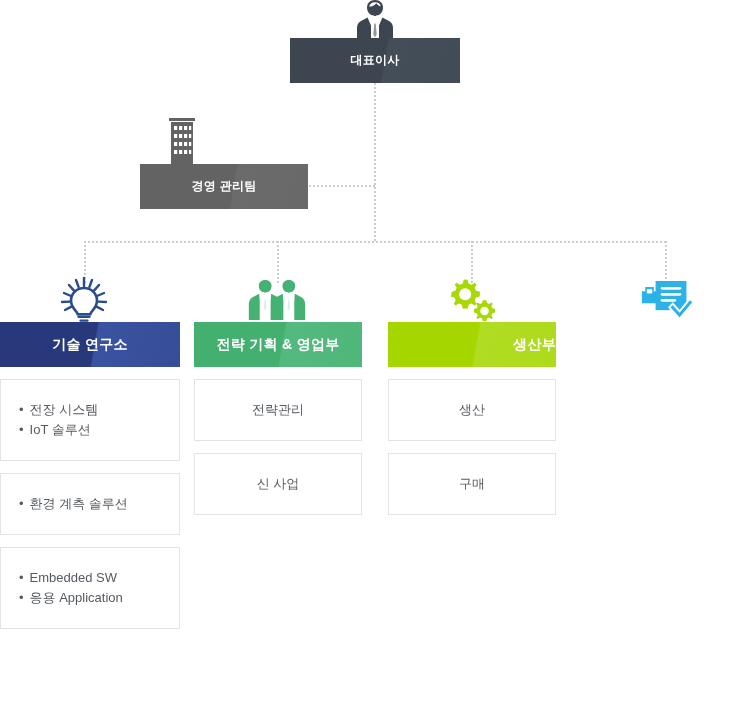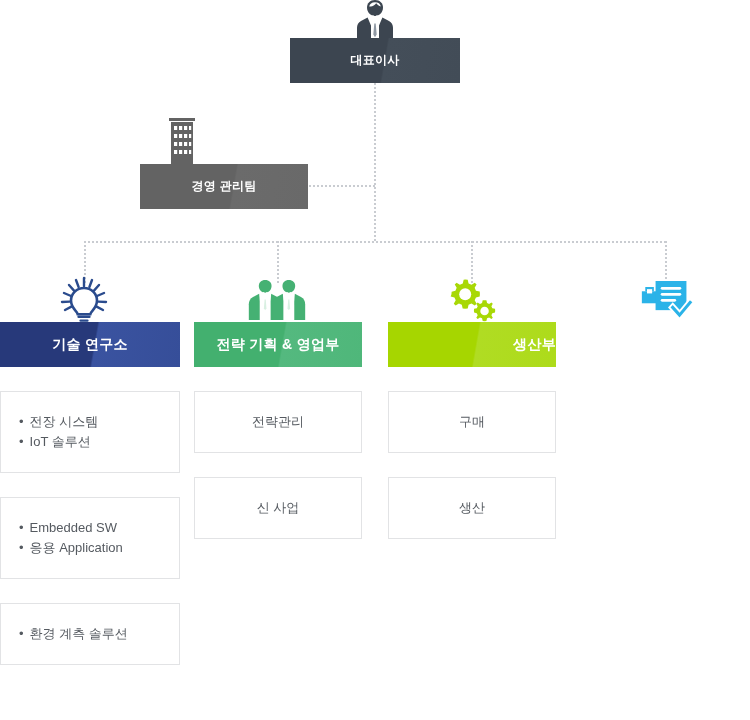--- a/index.html
+++ b/index.html
@@ -80,21 +80,21 @@
     font-size: 14px;
     font-weight: bold;
     letter-spacing: .3px;
   }
   .dept-head.c0 { background: linear-gradient(100deg, #27397a 0%, #27397a 52%, #3a53a0 53%, #364e99 100%); }
   .dept-head.c1 { background: linear-gradient(100deg, #43b06f 0%, #43b06f 52%, #54b97f 53%, #4fb77a 100%); }
   .dept-head.c2 { background: linear-gradient(100deg, #a6d600 0%, #a6d600 52%, #b0dc23 53%, #addb1a 100%); justify-content: flex-end; }
   .dept-head.c3 { background: linear-gradient(100deg, #29b0e6 0%, #29b0e6 52%, #3cbaeb 53%, #36b7ea 100%); }
 
   .item-box {
-    margin-top: 24px;
+    margin-top: 12px;
     min-height: 52px;
     border: 1px solid #e2e3e5;
     background: #ffffff;
     display: flex;
     flex-direction: column;
     align-items: center;
     justify-content: center;
     box-sizing: border-box;
     padding: 20px 10px;
     text-align: center;
@@ -192,25 +192,25 @@
   </div>
   <div class="dept-col" style="left:0px; width:180px;">
     <div class="dept-head c0">
       <span>기술 연구소</span>
     </div>
     <div class="item-box left-align">
       <div class="item-line bullet">전장 시스템</div>
       <div class="item-line bullet">IoT 솔루션</div>
     </div>
     <div class="item-box left-align">
+      <div class="item-line bullet">환경 계측 솔루션</div>
+    </div>
+    <div class="item-box left-align">
       <div class="item-line bullet">Embedded SW</div>
       <div class="item-line bullet">응용 Application</div>
-    </div>
-    <div class="item-box left-align">
-      <div class="item-line bullet">환경 계측 솔루션</div>
     </div>
   </div>
 
   <div class="icon-wrap" style="left:247px; top:276px; width:60px; height:46px;">
     <svg width="66" height="46" viewBox="0 0 66 46">
 
       <path d="M20 2c-4.3 0-7 2.6-7 6.6 0 4 2.9 7.4 7 7.4s7-3.4 7-7.4C27 4.6 24.3 2 20 2z" fill="#45b173"></path>
       <path d="M13.4 17.2 6.6 20.8C3.6 22.4 2 25.4 2 28.8V46h12V25.6l-.6-8.4z" fill="#45b173"></path>
       <path d="M26.6 17.2l6.8 3.6c3 1.6 4.6 4.6 4.6 8V46H26V25.6l.6-8.4z" fill="#45b173"></path>
       <path d="M16 16.6 20 23l4-6.4-2-1.2-2 1.3-2-1.3-2 1.2z" fill="#ffffff"></path>
@@ -245,24 +245,24 @@
         <path d="M45 24.2l1.9.2.7 2.8 2.1.9 2.4-1.5 1.4 1.3-1.4 2.5.9 2.1 2.8.7.2 1.9-.2 1.9-2.8.7-.9 2.1 1.4 2.5-1.4 1.3-2.4-1.5-2.1.9-.7 2.8-1.9.2-1.9-.2-.7-2.8-2.1-.9-2.4 1.5-1.4-1.3 1.4-2.5-.9-2.1-2.8-.7-.2-1.9.2-1.9 2.8-.7.9-2.1-1.4-2.5 1.4-1.3 2.4 1.5 2.1-.9.7-2.8 1.9-.2z"></path>
       </g>
       <circle cx="45" cy="35.4" r="4.4" fill="#ffffff"></circle>
     </svg>
   </div>
   <div class="dept-col" style="left:388px; width:168px;">
     <div class="dept-head c2">
       <span>생산부</span>
     </div>
     <div class="item-box">
+      <div class="item-line">생산</div>
+    </div>
+    <div class="item-box">
       <div class="item-line">구매</div>
-    </div>
-    <div class="item-box">
-      <div class="item-line">생산</div>
     </div>
   </div>
 
   <div class="icon-wrap" style="left:635px; top:276px; width:60px; height:46px;">
     <svg width="70" height="46" viewBox="0 0 70 46">
       <path d="M8 14h18v14H8z" fill="#2bb3e8"></path>
       <path d="M12 9h10v5H12z" fill="#2bb3e8"></path>
       <rect x="14" y="11.5" width="6" height="5" fill="#ffffff"></rect>
       <path d="M24 2h36v34H24z" fill="#2bb3e8"></path>
       <g fill="#ffffff">

